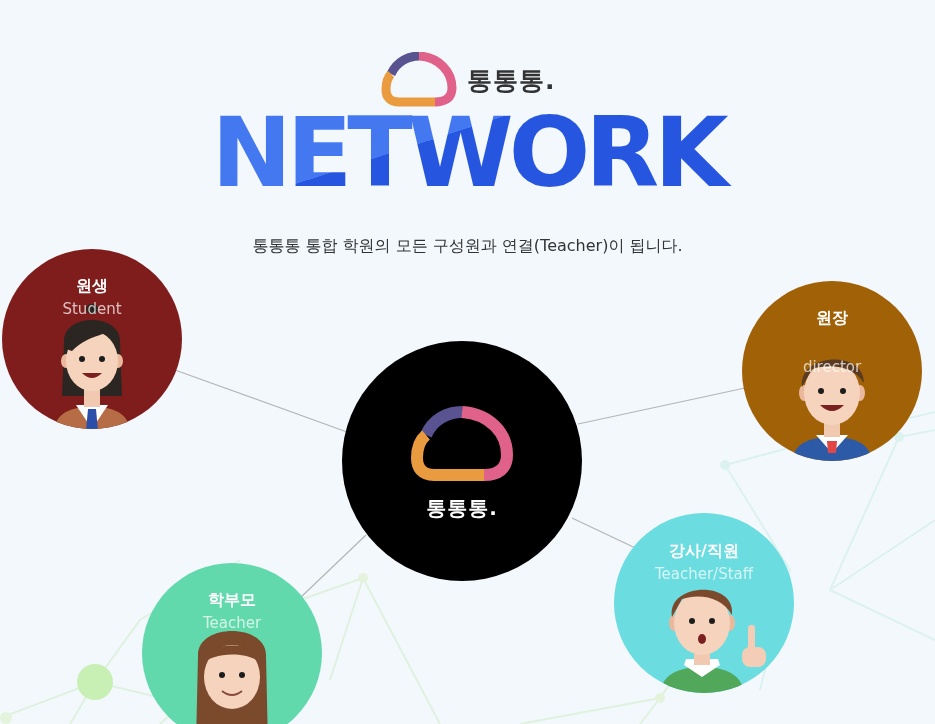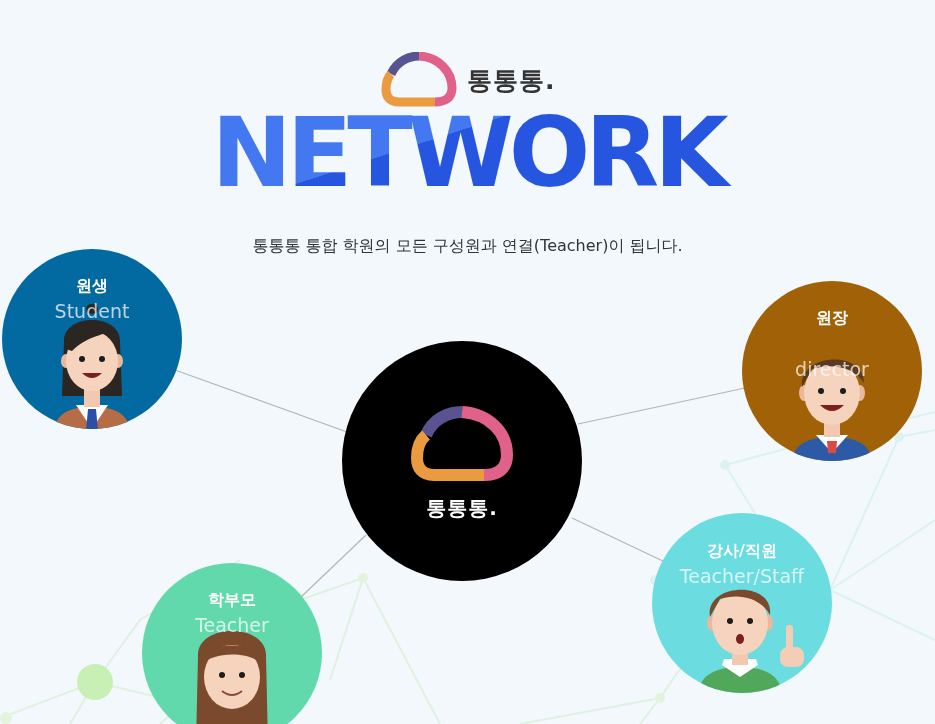--- a/index.html
+++ b/index.html
@@ -37,21 +37,21 @@
     position: absolute; border-radius: 50%; overflow: hidden;
   }
   .node .label {
     position: absolute; left: 0; width: 100%; text-align: center;
     font-family: "DejaVu Sans", sans-serif;
     font-weight: bold; color: #ffffff; font-size: 16px;
   }
   .node .sublabel {
     position: absolute; left: 0; width: 100%; text-align: center;
     font-family: "DejaVu Sans", sans-serif;
-    color: rgba(255,255,255,0.72); font-size: 19px;
+    color: rgba(255,255,255,0.72); font-size: 15px;
   }
   .node svg.avatar { position: absolute; }
   .center-node {
     position: absolute; left: 342px; top: 341px; width: 240px; height: 240px;
     border-radius: 50%; background: #000000;
   }
   .center-node .logo { position: absolute; left: 68px; top: 64px; }
   .center-node .wordmark {
     position: absolute; left: 0; top: 154px; width: 100%; text-align: center;
     font-family: "DejaVu Sans", sans-serif;
@@ -110,21 +110,21 @@
 
 <div class="center-node">
   <svg class="logo" width="104" height="80" viewBox="0 0 104 80">
     <path d="M 16 30 C 23 14 38 7 52 7" stroke="#5a5392" stroke-width="12" fill="none"></path>
     <path d="M 52 7 C 80 9 97 28 97 50 C 97 64 88 70 74 70" stroke="#e0628a" stroke-width="12" fill="none"></path>
     <path d="M 74 70 L 24 70 C 12 70 7 63 7 53 C 7 42 10 35 16 30" stroke="#eb9b3f" stroke-width="12" fill="none"></path>
   </svg>
   <div class="wordmark">통통통.</div>
 </div>
 
-<div class="node" style="left:2px; top:249px; width:180px; height:180px; background:#0369a1;">
+<div class="node" style="left:2px; top:249px; width:180px; height:180px; background:#7f1d1d;">
   <svg class="avatar" style="left:40px; top:52px;" width="100" height="130" viewBox="0 0 100 130">
     <path d="M 22 40 C 22 12 78 12 78 40 L 80 95 L 20 95 Z" fill="#2c2622"></path>
     <ellipse cx="50" cy="8" rx="6" ry="5" fill="#2c2622"></ellipse>
     <path d="M 12 130 C 14 112 28 106 50 106 C 72 106 86 112 88 130 Z" fill="#b66c44"></path>
     <path d="M 34 104 L 50 128 L 66 104 Z" fill="#ffffff"></path>
     <path d="M 46 108 L 54 108 L 56 130 L 44 130 Z" fill="#2b4fa8"></path>
     <rect x="42" y="84" width="16" height="22" fill="#f1c9b0"></rect>
     <ellipse cx="24" cy="60" rx="5" ry="7" fill="#eab89c"></ellipse>
     <ellipse cx="76" cy="60" rx="5" ry="7" fill="#eab89c"></ellipse>
     <ellipse cx="50" cy="60" rx="26" ry="30" fill="#f5d3bd"></ellipse>
@@ -148,21 +148,21 @@
     <ellipse cx="50" cy="62" rx="28" ry="32" fill="#f5d3bd"></ellipse>
     <path d="M 20 56 C 16 22 82 18 82 52 C 72 36 50 32 30 38 Z" fill="#5a3a22"></path>
     <circle cx="39" cy="60" r="3" fill="#1c1c1c"></circle>
     <circle cx="61" cy="60" r="3" fill="#1c1c1c"></circle>
     <path d="M 38 74 Q 50 86 62 74 Z" fill="#7a2020"></path>
   </svg>
   <div class="label" style="top:27px;">원장</div>
   <div class="sublabel" style="top:51px;margin-top:26px;">director</div>
 </div>
 
-<div class="node" style="left:652px; top:513px; width:180px; height:180px; background:#6bdcdf;">
+<div class="node" style="left:614px; top:513px; width:180px; height:180px; background:#6bdcdf;">
   <svg class="avatar" style="left:38px; top:50px;" width="130" height="130" viewBox="0 0 130 130">
     <path d="M 8 130 C 10 112 26 104 50 104 C 74 104 90 112 92 130 Z" fill="#52a85a"></path>
     <path d="M 32 102 L 50 114 L 68 102 L 66 96 L 34 96 Z" fill="#ffffff"></path>
     <rect x="42" y="84" width="16" height="18" fill="#f1c9b0"></rect>
     <ellipse cx="22" cy="60" rx="5" ry="8" fill="#eab89c"></ellipse>
     <ellipse cx="78" cy="60" rx="5" ry="8" fill="#eab89c"></ellipse>
     <ellipse cx="50" cy="60" rx="28" ry="32" fill="#f5d3bd"></ellipse>
     <path d="M 20 54 C 14 20 84 16 80 52 C 70 34 48 30 30 36 Z" fill="#7b4a2c"></path>
     <circle cx="40" cy="58" r="3" fill="#1c1c1c"></circle>
     <circle cx="60" cy="58" r="3" fill="#1c1c1c"></circle>

